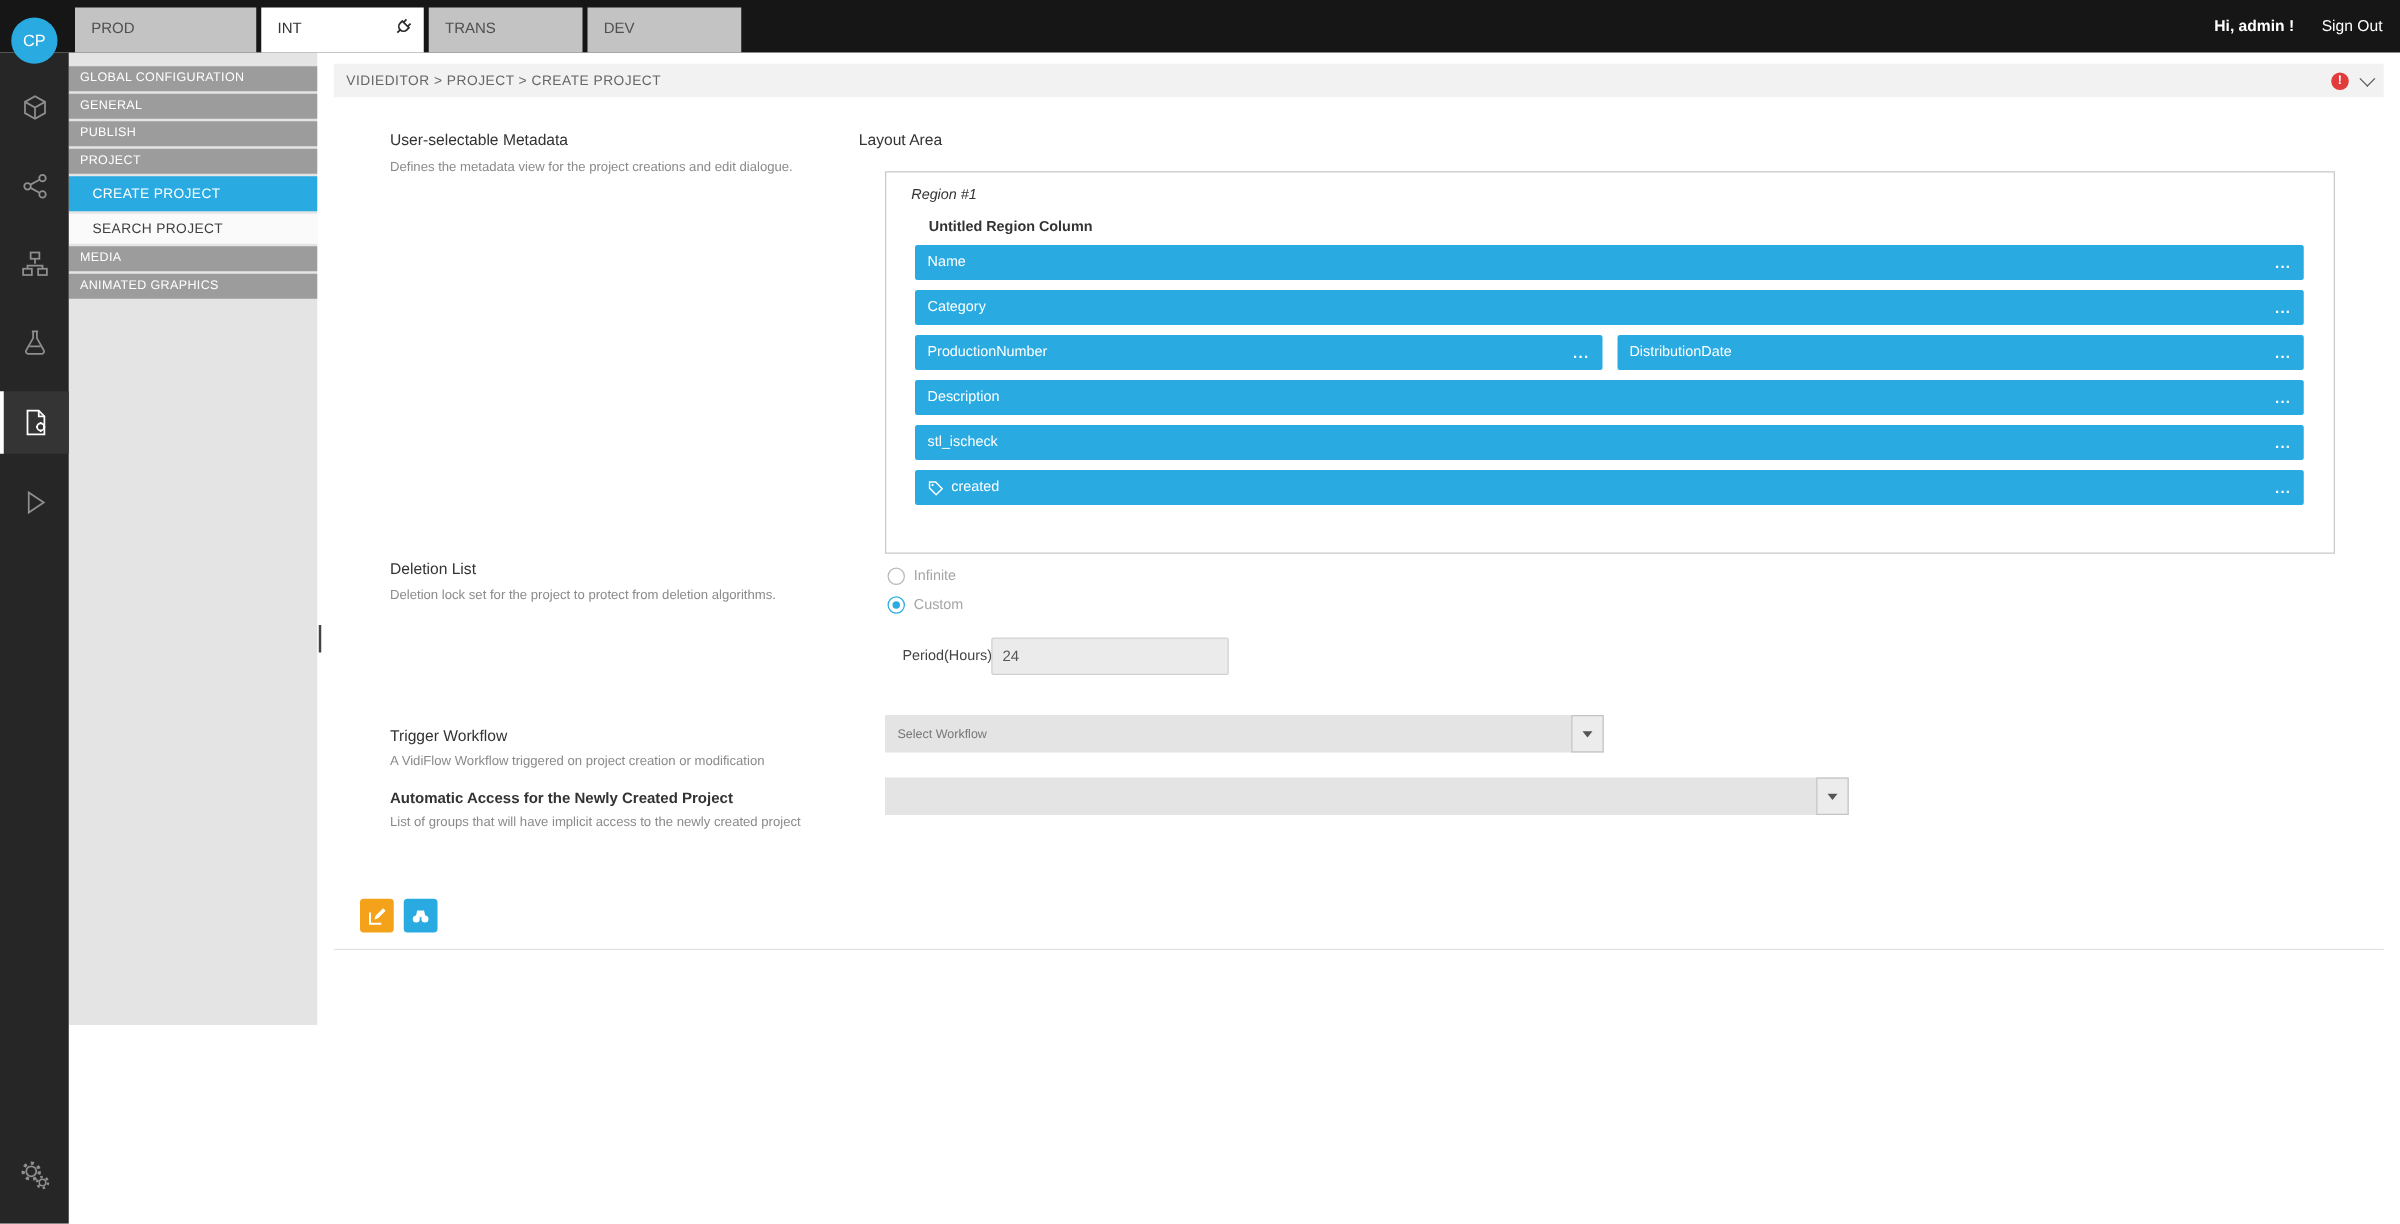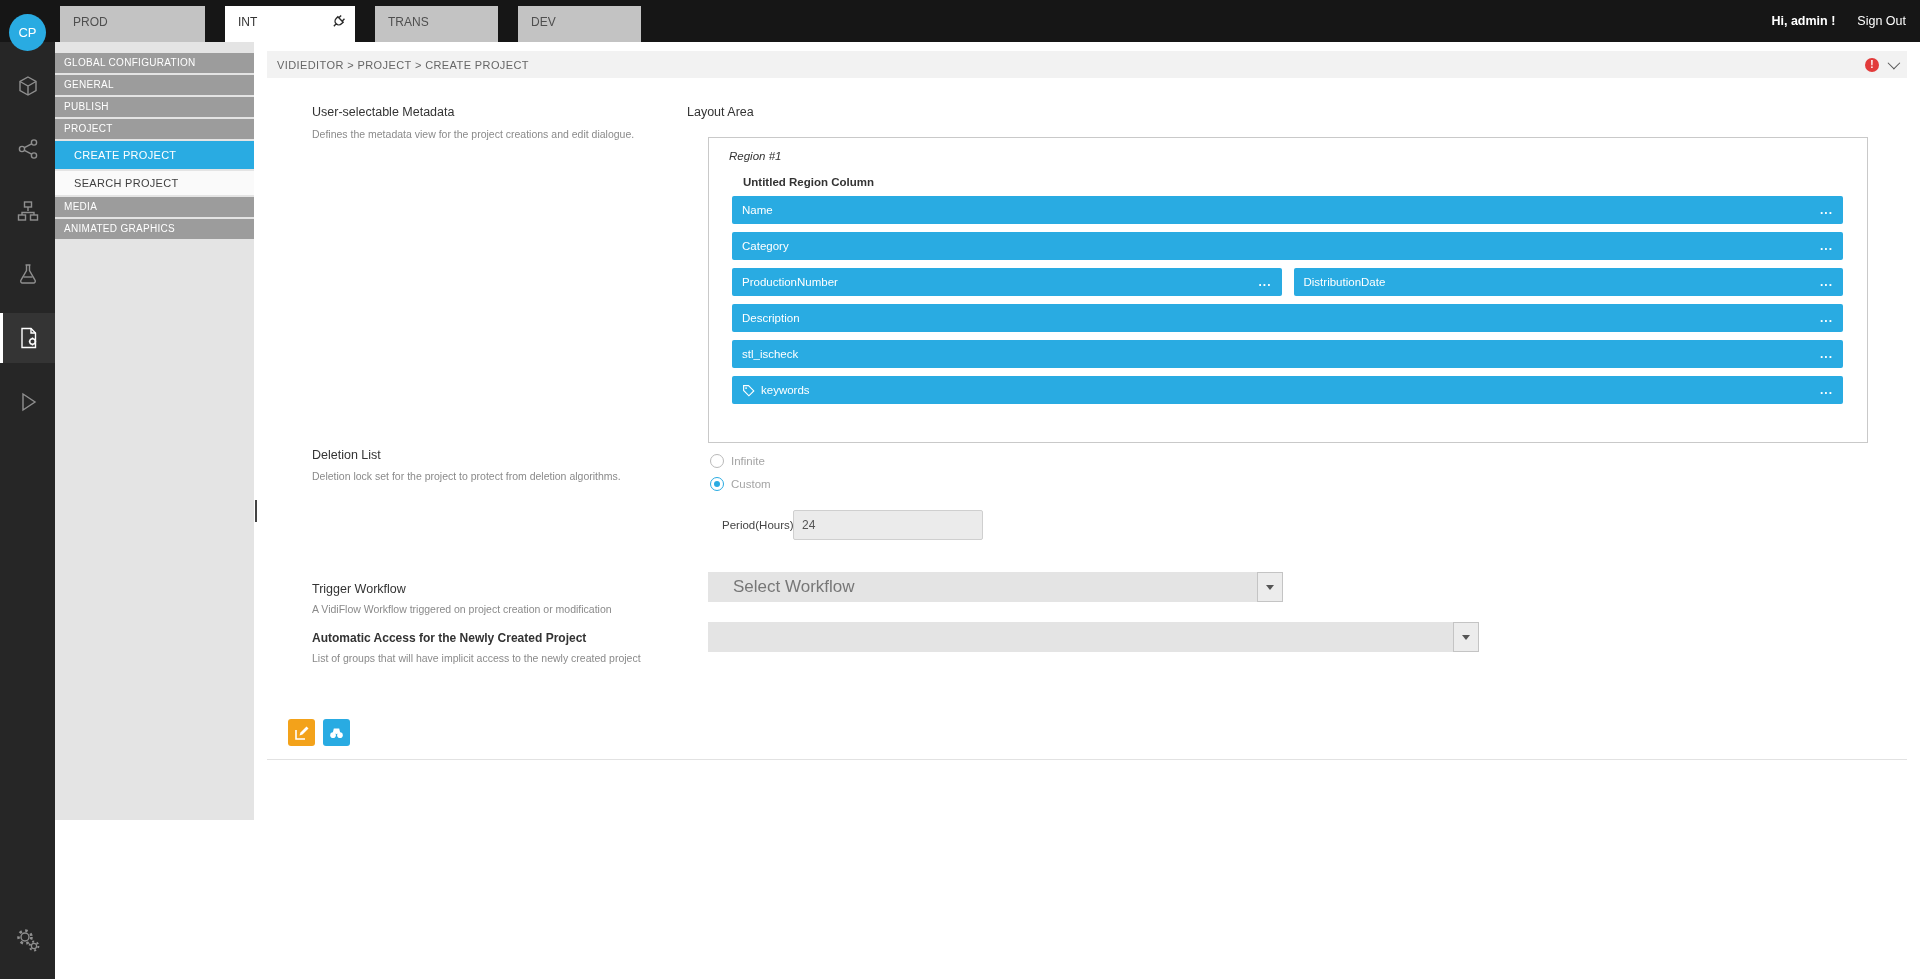--- a/index.html
+++ b/index.html
@@ -4,21 +4,21 @@
 <style>
   *{box-sizing:border-box;margin:0;padding:0}
   html,body{width:1920px;height:979px}
   body{position:relative;overflow:hidden;background:#fff;font-family:"Liberation Sans",sans-serif;-webkit-font-smoothing:antialiased}
 
   
   .topbar{position:absolute;left:0;top:0;width:1920px;height:42px;background:#161616;z-index:5}
   .avatar{position:absolute;left:9px;top:14px;width:37px;height:37px;border-radius:50%;background:#29abe2;color:#fff;
           font-size:13px;display:flex;align-items:center;justify-content:center;z-index:10}
   .tabs{position:absolute;left:60px;bottom:0;display:flex;align-items:flex-end}
-  .tab{height:36px;background:#c3c3c3;color:#4f4f4f;font-size:12px;padding:9px 0 0 13px;margin-right:20px;position:relative;cursor:default}
+  .tab{height:36px;background:#c3c3c3;color:#4f4f4f;font-size:12px;padding:9px 0 0 13px;margin-right:4px;position:relative;cursor:default}
   .tab.w1{width:145px}.tab.w2{width:130px}.tab.w3{width:123px}
   .tab.active{background:#fff;color:#333}
   .plug{position:absolute;right:9px;top:8px;display:inline-flex}
   .user-area{position:absolute;right:14px;top:0;height:42px;display:flex;align-items:center;gap:22px;color:#fff;font-size:12.5px}
   .greeting{font-weight:bold}
   .signout{cursor:pointer}
 
   
   .icon-rail{position:absolute;left:0;top:42px;width:55px;height:937px;background:#262626;z-index:4}
   .rail-icon{position:absolute;left:0;width:55px;height:50px;display:flex;align-items:center;justify-content:center}
@@ -64,21 +64,21 @@
   .radio{width:14px;height:14px;border:1px solid #b9b9b9;border-radius:50%;background:#fff;position:relative;flex:0 0 auto}
   .radio.on{border-color:#29abe2}
   .radio.on::after{content:"";position:absolute;left:3px;top:3px;width:6px;height:6px;border-radius:50%;background:#29abe2}
   .radio-label{font-size:11.5px;color:#a5a5a5}
   .period-label{position:absolute;font-size:11.5px;color:#444}
   .period-input{position:absolute;width:190px;height:30px;background:#ebebeb;border:1px solid #cfcfcf;border-radius:2px;
                 font-size:12px;color:#555;padding:0 8px;font-family:"Liberation Sans",sans-serif}
 
   
   .dropdown{position:absolute;height:30px;background:#e4e4e4;display:flex;align-items:center;cursor:pointer}
-  .dd-value{font-size:17px;color:#777;padding-left:25px}
+  .dd-value{font-size:10px;color:#777;padding-left:10px}
   .dd-btn{margin-left:auto;width:26px;height:30px;background:#ececec;border:1px solid #c4c4c4;display:flex;align-items:center;justify-content:center}
   .tri{width:0;height:0;border-left:4px solid transparent;border-right:4px solid transparent;border-top:5px solid #555}
 
   
   .sq-btn{position:absolute;width:27px;height:27px;border:none;border-radius:3px;display:flex;align-items:center;justify-content:center;cursor:pointer}
   .sq-btn.orange{background:#f3a21a}
   .sq-btn.blue{background:#29abe2}
 </style>
 </head>
 <body>
@@ -231,21 +231,21 @@
           </div>
         </div>
         <div class="chip-row">
           <div class="chip">
             <span class="tag">
               <svg width="13" height="13" viewBox="0 0 16 16" fill="none" stroke="#fff" stroke-width="1.4">
                 <path d="M2 2h6l6.5 6.5L8.5 14.5 2 8V2z"></path>
                   <circle cx="5" cy="5" r="1.1" fill="#fff" stroke="none"></circle>
               </svg>
             </span>
-            <span>keywords</span>
+            <span>created</span>
             <span class="chip-menu">...</span>
           </div>
         </div>
       </div>
     </div>
 
     <div class="h" style="left:45px;top:370px">Deletion List</div>
     <div class="desc" style="left:45px;top:392px">Deletion lock set for the project to protect from deletion algorithms.</div>
 
     <div class="radio-row" style="left:443px;top:376px">

